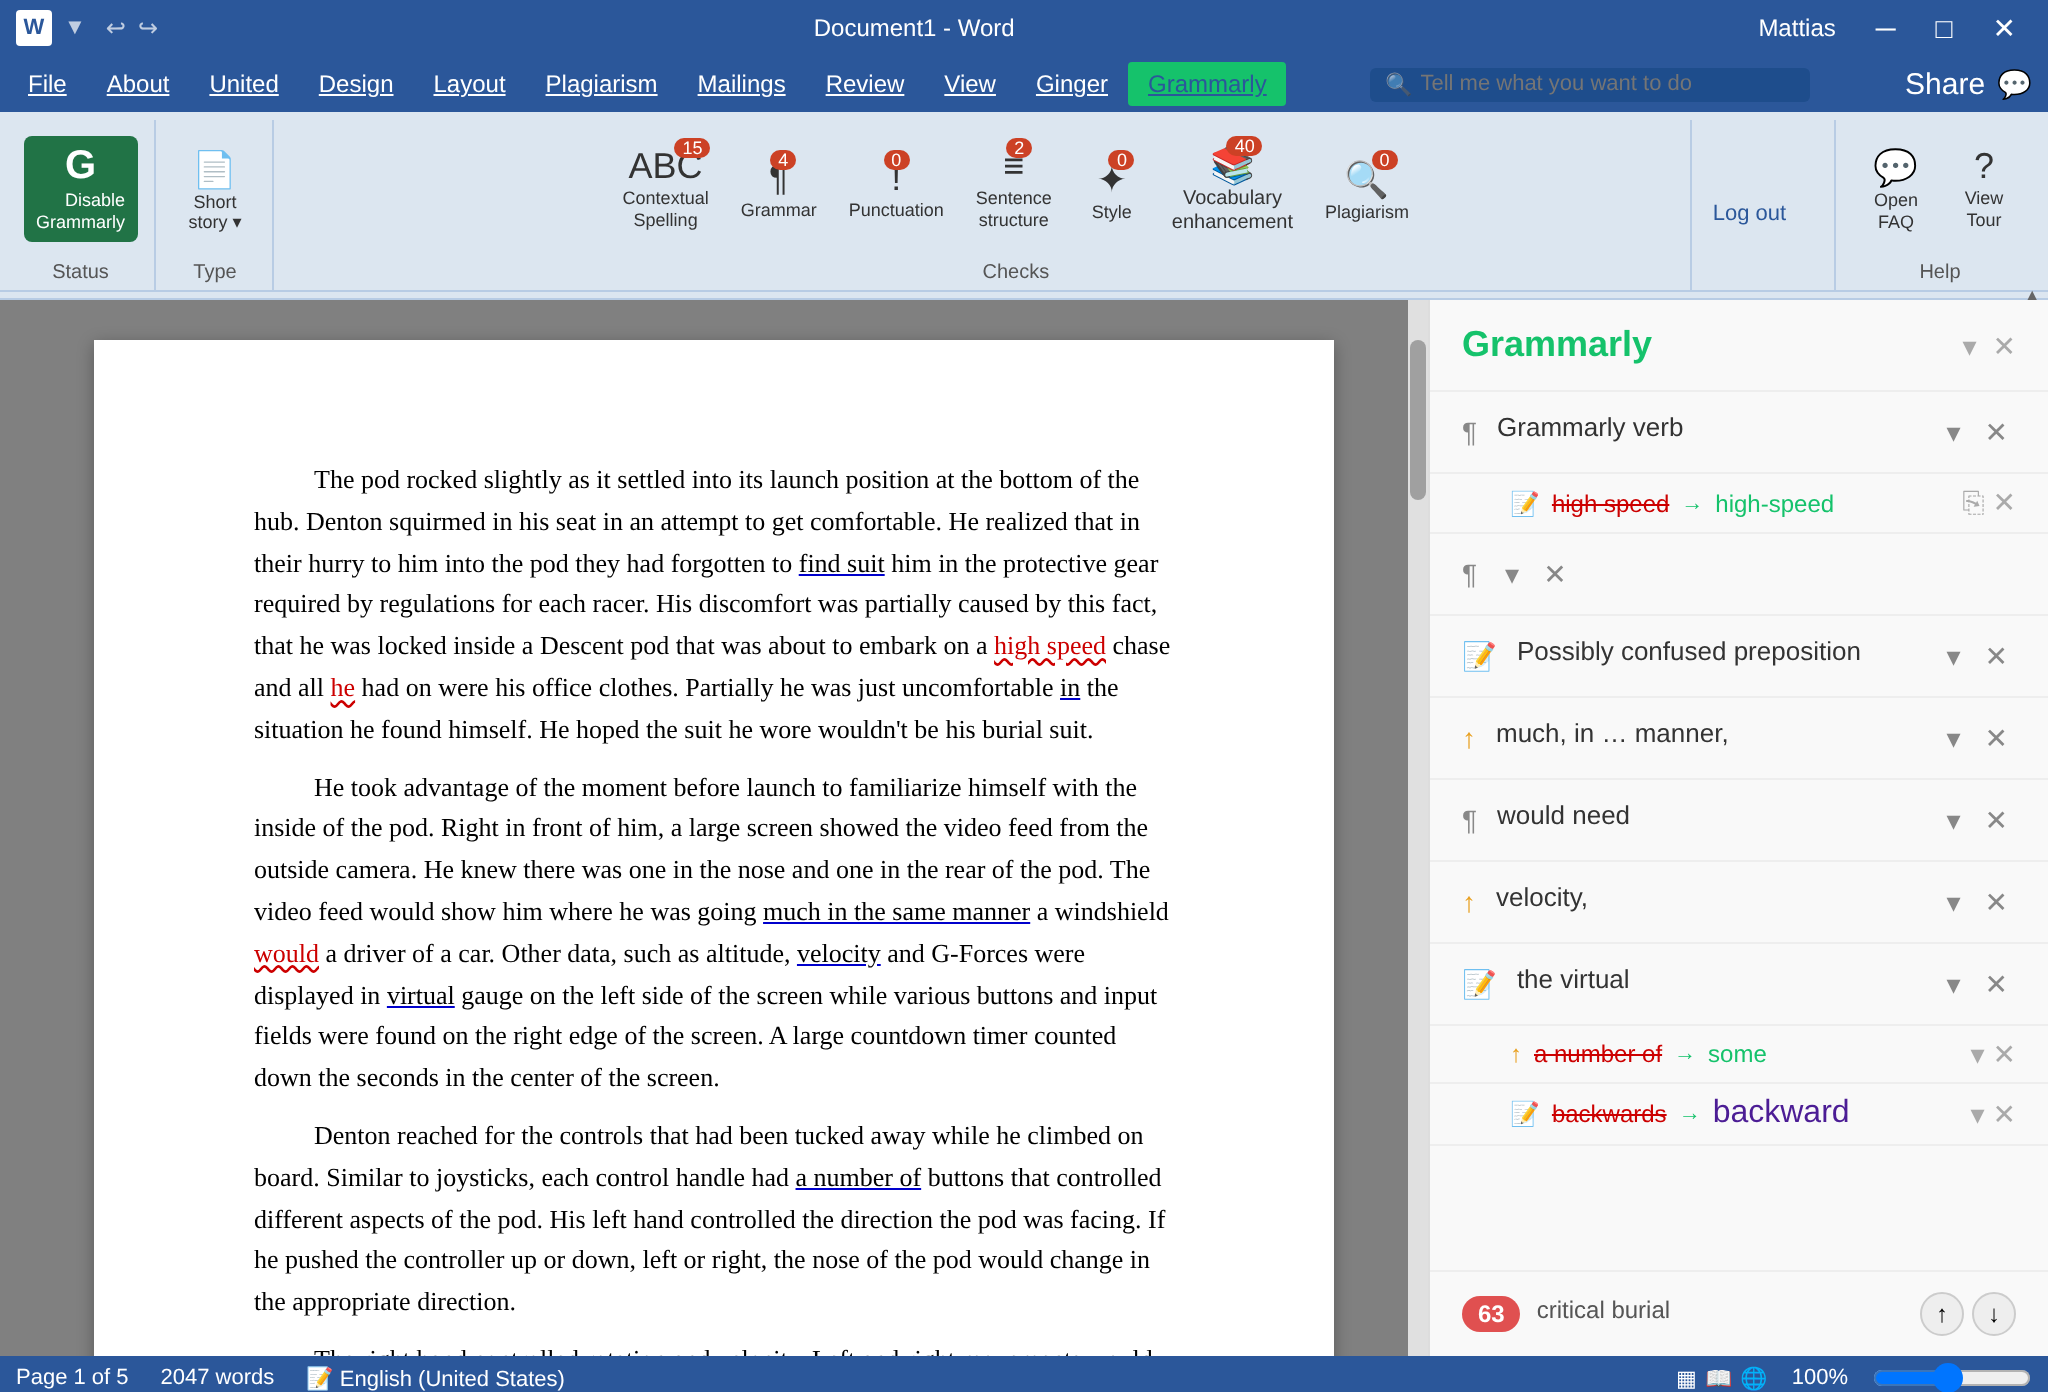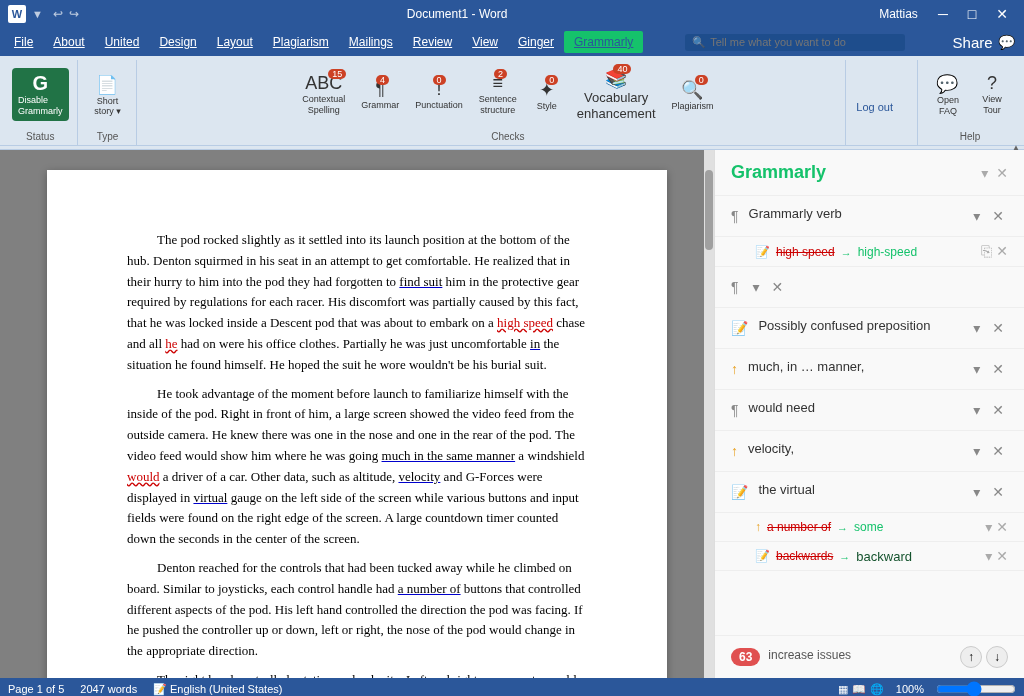--- a/index.html
+++ b/index.html
@@ -253,21 +253,21 @@
     <span style="color:white;font-size:14px;cursor:pointer;">💬</span>
   </div>
 </div>
 
 <div class="ribbon">
 
   <div class="ribbon-group">
     <div class="ribbon-buttons">
       <button class="ribbon-btn green large">
         <div style="font-size:20px;font-weight:bold;">G</div>
-        <div style="font-size:9px;text-align:left;line-height:1.2;">Disable<br>Grammarly</div>
+        <div style="font-size:9px;text-align:right;line-height:1.2;">Disable<br>Grammarly</div>
       </button>
     </div>
     <div class="ribbon-group-label">Status</div>
   </div>
 
   <div class="ribbon-group">
     <div class="ribbon-buttons">
       <button class="ribbon-btn">
         <div style="font-size:18px;">📄</div>
         <div style="font-size:9px;text-align:center;">Short<br>story ▾</div>
@@ -311,21 +311,21 @@
           <span style="font-size:18px;">✦</span>
           <span class="badge">0</span>
         </div>
         <div style="font-size:9px;">Style</div>
       </button>
       <button class="ribbon-btn">
         <div class="ribbon-icon-wrap">
           <span style="font-size:18px;">📚</span>
           <span class="badge">40</span>
         </div>
-        <div style="font-size:13px;line-height:1.2;">Vocabulary<br>enhancement</div>
+        <div style="font-size:10px;line-height:1.2;">Vocabulary<br>enhancement</div>
       </button>
       <button class="ribbon-btn">
         <div class="ribbon-icon-wrap">
           <span style="font-size:18px;">🔍</span>
           <span class="badge">0</span>
         </div>
         <div style="font-size:9px;">Plagiarism</div>
       </button>
     </div>
     <div class="ribbon-group-label">Checks</div>
@@ -493,32 +493,32 @@
         <span style="font-size:14px;color:#aaa;cursor:pointer;">▾</span>
         <span style="font-size:14px;color:#aaa;cursor:pointer;">✕</span>
       </div>
     </div>
 
     <div class="suggestion-sub">
       <div class="suggestion-sub-text">
         <span style="color:#15c26b;font-size:12px;">📝</span>
         <span class="sub-original">backwards</span>
         <span class="sub-arrow">→</span>
-        <span style="color:#14532d;font-size:13px;">backward</span>
+        <span style="color:#4c1d95;font-size:16px;">backward</span>
       </div>
       <div style="display:flex;gap:4px;">
         <span style="font-size:14px;color:#aaa;cursor:pointer;">▾</span>
         <span style="font-size:14px;color:#aaa;cursor:pointer;">✕</span>
       </div>
     </div>
 
     <div class="issues-footer">
       <div style="display:flex;gap:8px;">
         <span class="issues-badge">63</span>
-        <span style="font-size:12px;color:#555;">increase issues</span>
+        <span style="font-size:12px;color:#555;">critical burial</span>
       </div>
       <div class="nav-arrows">
         <div class="nav-arrow-btn">↑</div>
         <div class="nav-arrow-btn">↓</div>
       </div>
     </div>
   </div>
 </div>
 
 <div class="status-bar">

